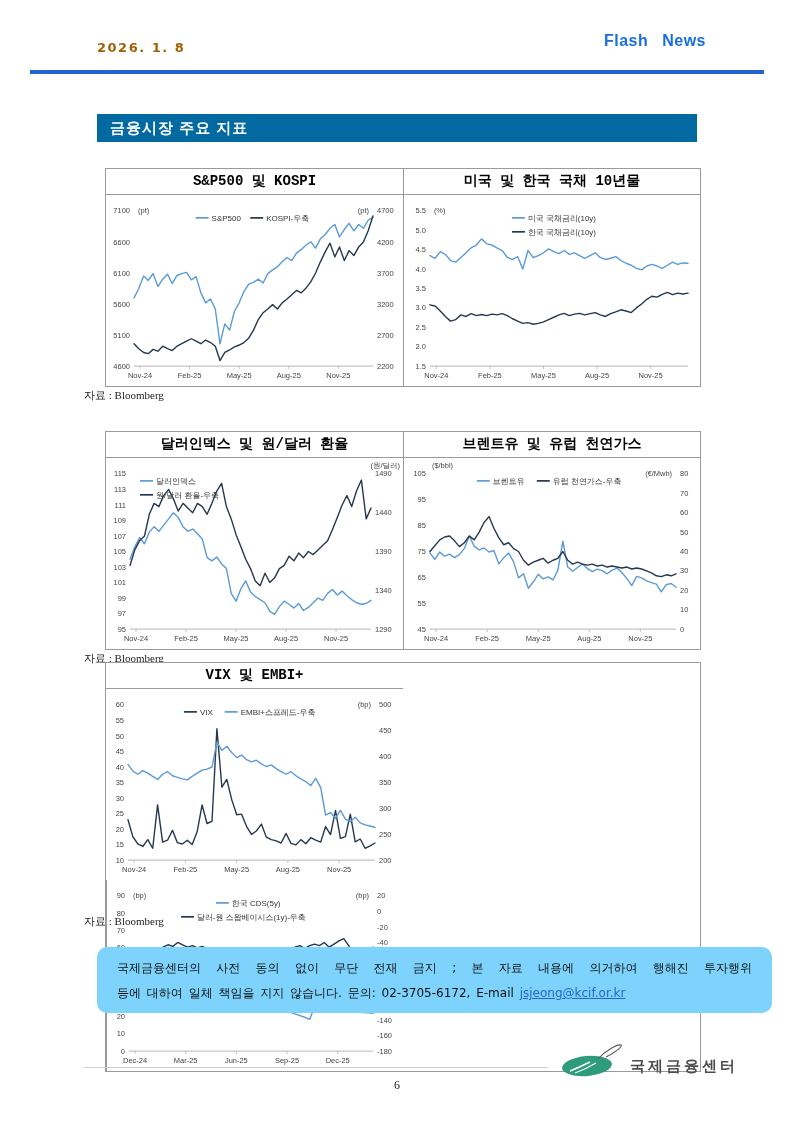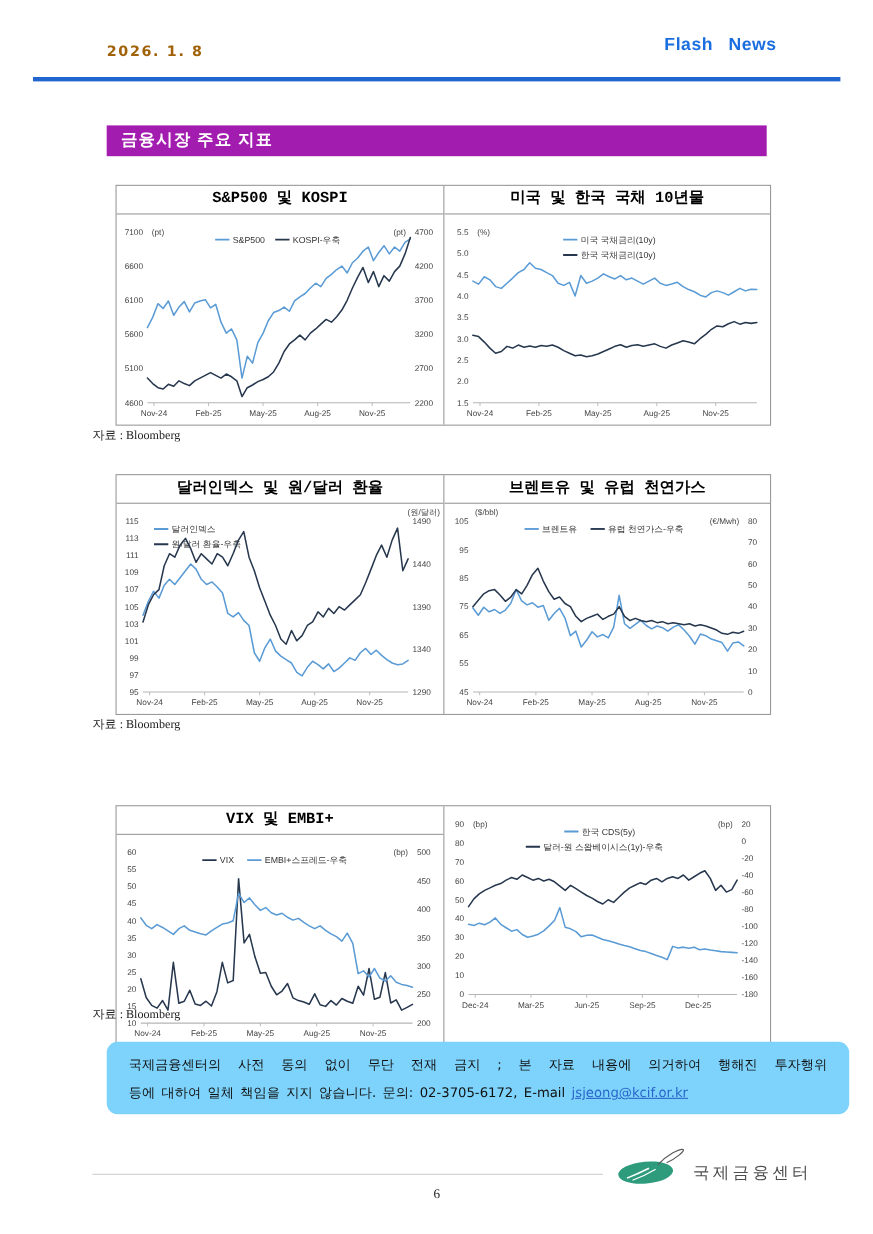--- a/index.html
+++ b/index.html
@@ -3,41 +3,41 @@
 <meta charset="utf-8">
 <style>
   html,body{margin:0;padding:0;background:#ffffff;}
   .page{position:relative;width:794px;height:1122px;background:#fff;overflow:hidden;
         font-family:"Liberation Sans",sans-serif;}
   .date{position:absolute;left:97px;top:40px;font-size:13px;font-weight:bold;color:#a16207;
         font-family:"DejaVu Sans",sans-serif;letter-spacing:1.5px;}
   .brand{position:absolute;right:88px;top:32px;font-size:16px;font-weight:bold;color:#1A6EE0;
         word-spacing:9px;letter-spacing:0.5px;}
   .toprule{position:absolute;left:30px;top:70px;width:734px;height:4px;background:#2166CE;}
-  .section-bar{position:absolute;left:97px;top:114px;width:600px;height:28px;background:#a21caf;
+  .section-bar{position:absolute;left:97px;top:114px;width:600px;height:28px;background:#0369a1;
         color:#fff;font-size:15px;font-weight:bold;line-height:28px;padding-left:13px;
         box-sizing:border-box;letter-spacing:1px;}
   .chart-row{position:absolute;left:105px;width:596px;border:1px solid #9a9a9a;display:flex;background:#fff;box-sizing:border-box;}
-  #row1{top:168px;} #row2{top:431px;} #row3{top:732px;}
+  #row1{top:168px;} #row2{top:431px;} #row3{top:662px;flex-direction:column;}
   .cell{width:50%;box-sizing:border-box;}
   .cell + .cell{border-left:1px solid #9a9a9a;}
   .chart-title{height:25px;line-height:25px;text-align:center;font-family:Liberation Mono, monospace;
         font-weight:bold;font-size:14px;color:#000;border-bottom:1px solid #9a9a9a;}
   .cell svg{display:block;width:100%;height:191px;}
   .source{position:absolute;left:84px;font-family:"Liberation Serif",serif;font-size:11px;color:#222;}
   #src1{top:388px;} #src2{top:651px;} #src3{top:914px;}
   .disclaimer{position:absolute;left:97px;top:947px;width:675px;height:66px;background:#7dd3fc;
         border-radius:10px;box-sizing:border-box;padding:13px 20px 0 20px;
         font-family:"DejaVu Sans",sans-serif;font-size:12px;color:#111;}
   .disc-line1{display:block;text-align:justify;text-align-last:justify;}
   .disc-line2{display:block;margin-top:8px;word-spacing:2px;}
   a.email{color:#2A66C8;text-decoration:underline;}
   .footer-line{position:absolute;left:84px;top:1067px;width:464px;height:1px;background:#cfcfcf;}
   .logo{position:absolute;left:560px;top:1040px;display:flex;align-items:center;}
-  .logo-text{font-size:15px;font-weight:normal;color:#4d4d4d;letter-spacing:3px;
+  .logo-text{font-size:15px;font-weight:bold;color:#4d4d4d;letter-spacing:3px;
         font-family:"DejaVu Sans",sans-serif;margin-left:4px;margin-top:10px;}
   .pagenum{position:absolute;left:0;top:1078px;width:100%;text-align:center;
         font-family:"Liberation Serif",serif;font-size:12px;color:#222;}
 </style>
 </head>
 <body>
 
 <div class="page">
 
   <div class="date">2026. 1. 8</div>

